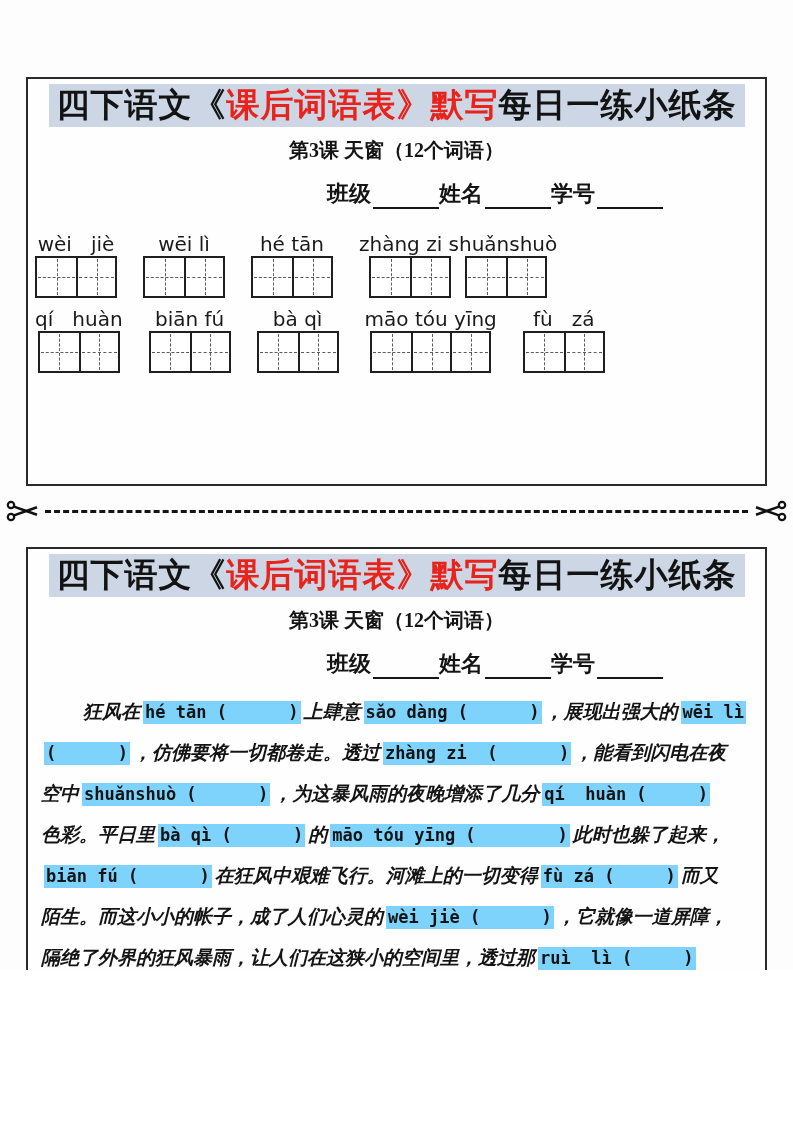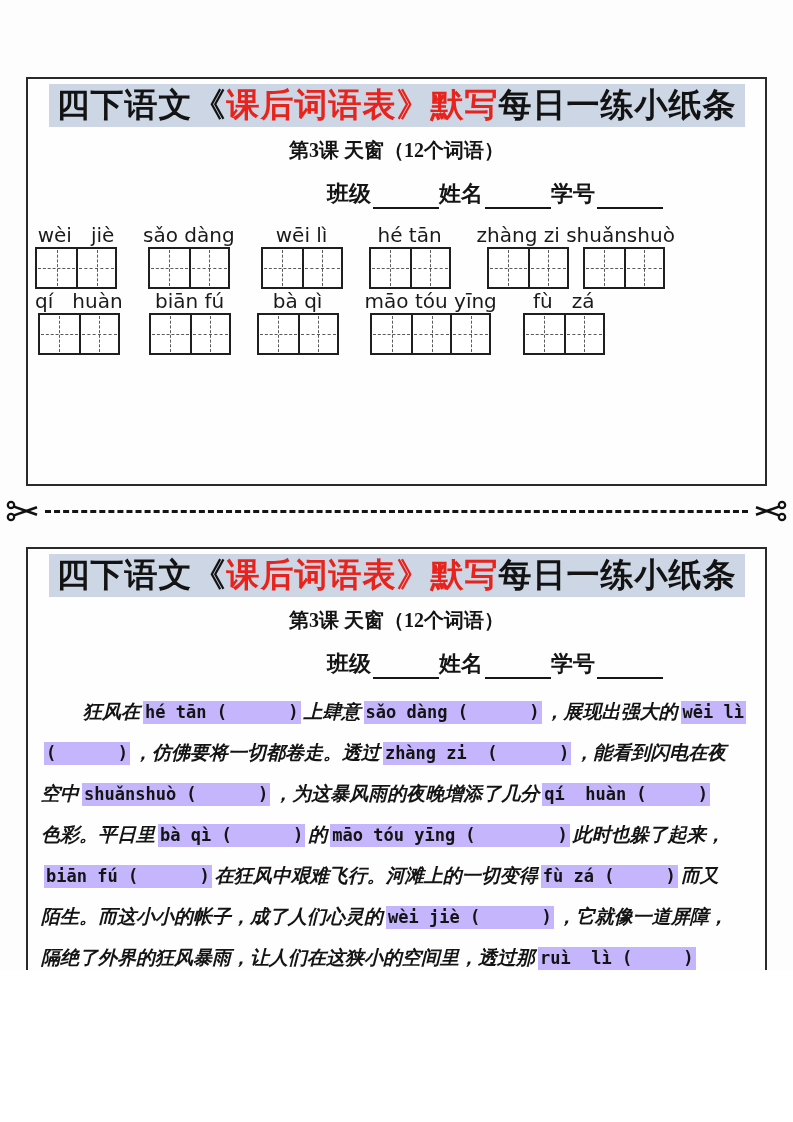--- a/index.html
+++ b/index.html
@@ -55,21 +55,21 @@
   .field { display:flex; align-items:flex-end; }
   .blank-line {
     display:inline-block;
     width:66px; height:24px;
     border-bottom:2px solid #161616;
     margin-left:2px;
   }
 
   
   .p-rows { padding:14px 4px 0 7px; }
-  .p-row { display:flex; align-items:flex-end; gap:26px; }
+  .p-row { display:flex; align-items:flex-end; gap:26px; margin-top:9px; }
   .p-item { display:flex; flex-direction:column; align-items:center; }
   .p-label {
     font-family:"DejaVu Sans", sans-serif;
     font-size:20px;
     color:#1a1a1a;
     line-height:24px;
     white-space:pre;
     align-self:stretch;
     text-align:center;
   }
@@ -102,21 +102,21 @@
     white-space:pre;
     font-size:19px; font-weight:600;
   }
   .p-line.indent { padding-left:42px; }
   .seg-cn { font-family:"Liberation Serif", serif;font-style:italic; }
   .seg-py {
     font-family:"DejaVu Sans Mono", monospace;
     font-weight:700; font-size:17px;
     margin:0 3px; padding:1px 2px 2px 2px;
   }
-  .hl { background:#c4b5fd; }
+  .hl { background:#7dd3fc; }
 
   .page-number {
     position:absolute; top:1086px; left:0; right:0;
     text-align:center; font-size:18px; color:#222;
   }
 </style>
 </head>
 <body>
 
 <div class="page">
@@ -137,29 +137,20 @@
         </span>
       <span class="field">
           <span>学号</span>
           <span class="blank-line"></span>
         </span>
     </div>
     <div class="p-rows" id="dictation-rows">
         <div class="p-row">
           <div class="p-item">
             <div class="p-label">wèi   jiè</div>
-            <div class="grid-group">
-              <div class="grid">
-                <div class="cell"></div>
-                <div class="cell"></div>
-              </div>
-            </div>
-          </div>
-          <div class="p-item">
-            <div class="p-label">sǎo dàng</div>
             <div class="grid-group">
               <div class="grid">
                 <div class="cell"></div>
                 <div class="cell"></div>
               </div>
             </div>
           </div>
           <div class="p-item">
             <div class="p-label">wēi lì</div>
             <div class="grid-group">

